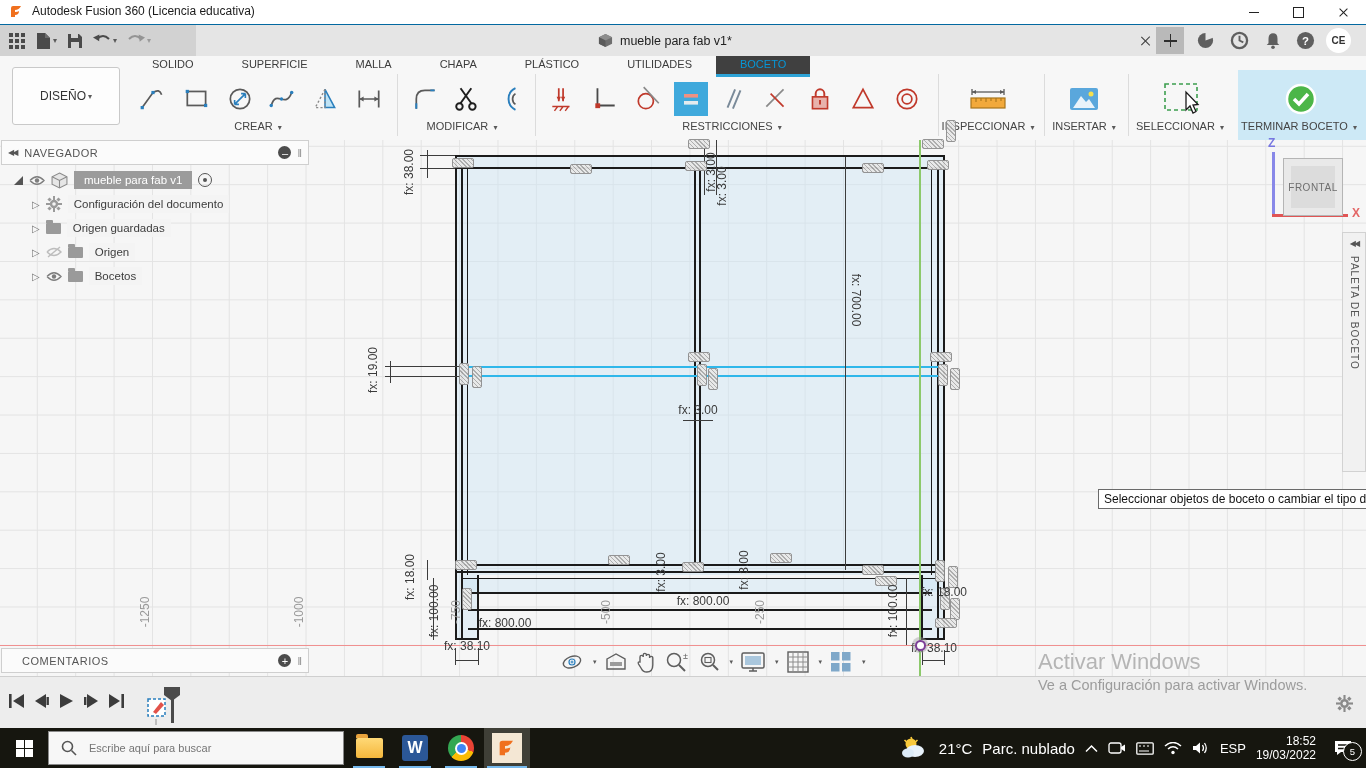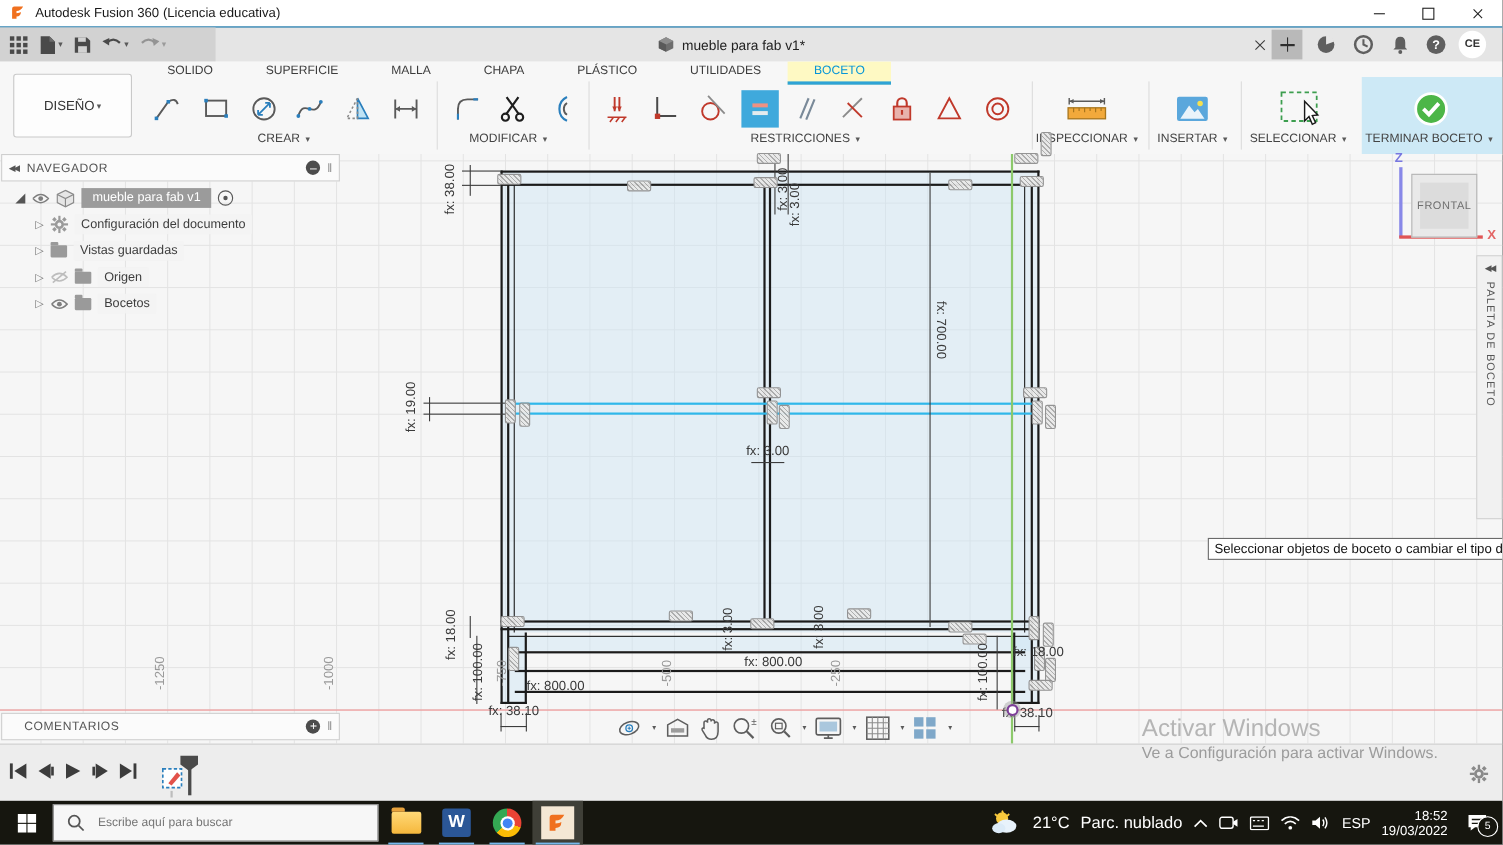--- a/index.html
+++ b/index.html
@@ -30,21 +30,21 @@
   .plus-g{position:relative;width:13px;height:13px;}
   .plus-g:before{content:"";position:absolute;left:6px;top:0;width:1.6px;height:13px;background:#2e2e2e;}
   .plus-g:after{content:"";position:absolute;left:0;top:6px;width:13px;height:1.6px;background:#2e2e2e;}
   .bar-ico{position:absolute;top:5px;width:20px;height:20px;display:flex;align-items:center;justify-content:center;}
   .avatar{position:absolute;left:1326px;top:3px;width:25px;height:25px;border-radius:50%;background:#fff;display:flex;align-items:center;justify-content:center;font-size:10px;font-weight:bold;color:#333;}
   
   .ribbon{position:absolute;left:0;top:56px;width:1366px;height:84px;background:#f7f7f7;border-bottom:1px solid #ddd;}
   .design-btn{position:absolute;left:12px;top:11px;width:106px;height:56px;background:#fdfdfd;border:1px solid #c9c9c9;border-radius:3px;display:flex;align-items:center;justify-content:center;font-size:12px;color:#333;}
   .rtabs{position:absolute;left:128px;top:0;height:18px;display:flex;}
   .rtab{padding:2px 24px 0;font-size:11px;color:#3c3c3c;white-space:nowrap;}
-  .rtab.active{color:#0696d7;background:#fef9c3;border-bottom:3px solid #2ea3d6;padding-bottom:16px;}
+  .rtab.active{color:#0696d7;background:#404040;border-bottom:3px solid #2ea3d6;padding-bottom:16px;}
   .ticon{position:absolute;top:22px;width:36px;height:42px;display:flex;align-items:center;justify-content:center;}
   .gdiv{position:absolute;top:18px;width:1px;height:62px;background:#dcdcdc;}
   .glabel{position:absolute;top:64px;font-size:11px;color:#444;white-space:nowrap;transform:translateX(-50%);}
   .finish-area{position:absolute;left:1238px;top:14px;width:128px;height:70px;background:#cde9f6;}
   .equal-tile{position:absolute;left:674px;top:26px;width:34px;height:34px;background:#3fa9dc;display:flex;align-items:center;justify-content:center;}
   
   .canvas-grid{position:absolute;left:0;top:140px;width:1366px;height:536px;background:#f6f6f6;
     background-image:linear-gradient(#e3e3e3 1px,transparent 1px),linear-gradient(90deg,#e3e3e3 1px,transparent 1px);
     background-size:38.4px 38.4px;background-position:36.8px 5.8px;}
   #sketch-layer{position:absolute;left:0;top:0;width:1366px;height:768px;pointer-events:none;}
@@ -562,21 +562,21 @@
             <circle cx="8" cy="8" r="1.8" fill="#f4f4f4"></circle>
           </svg>
         </span>
       <span class="lab">Configuración del documento</span>
     </div>
     <div class="trow" style="padding-left:32px">
       <span class="exp closed">▷</span>
       <span class="folder-ico">
           <i></i>
         </span>
-      <span class="lab">Vistas guardadas</span>
+      <span class="lab">Origen guardadas</span>
     </div>
     <div class="trow" style="padding-left:32px">
       <span class="exp closed">▷</span>
       <span class="eyeoff-ico">
           <svg width="16" height="12" viewBox="0 0 16 12">
             <path d="M1 6 Q8 -1 15 6 Q8 13 1 6" fill="none" stroke="#bdbdbd" stroke-width="1.4"></path>
             <path d="M2 11 L14 1" stroke="#bdbdbd" stroke-width="1.4"></path>
           </svg>
         </span>
       <span class="folder-ico">

